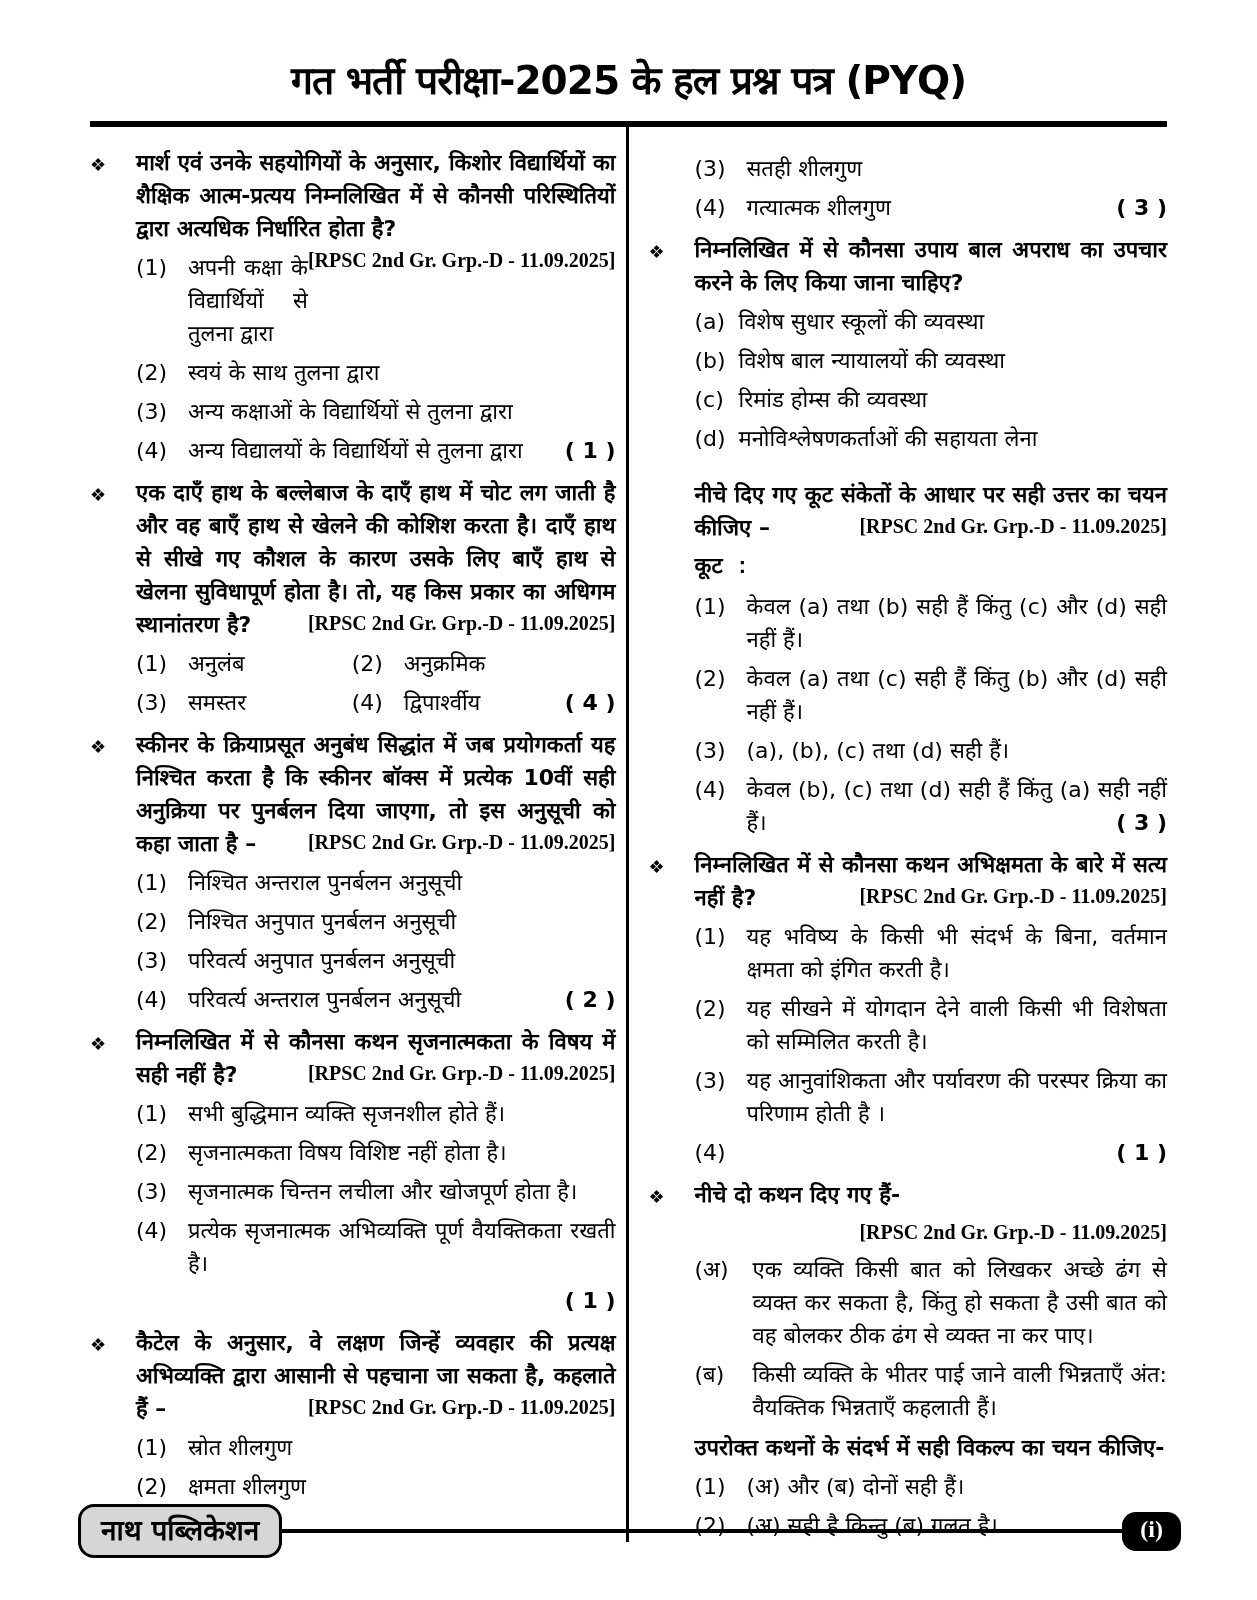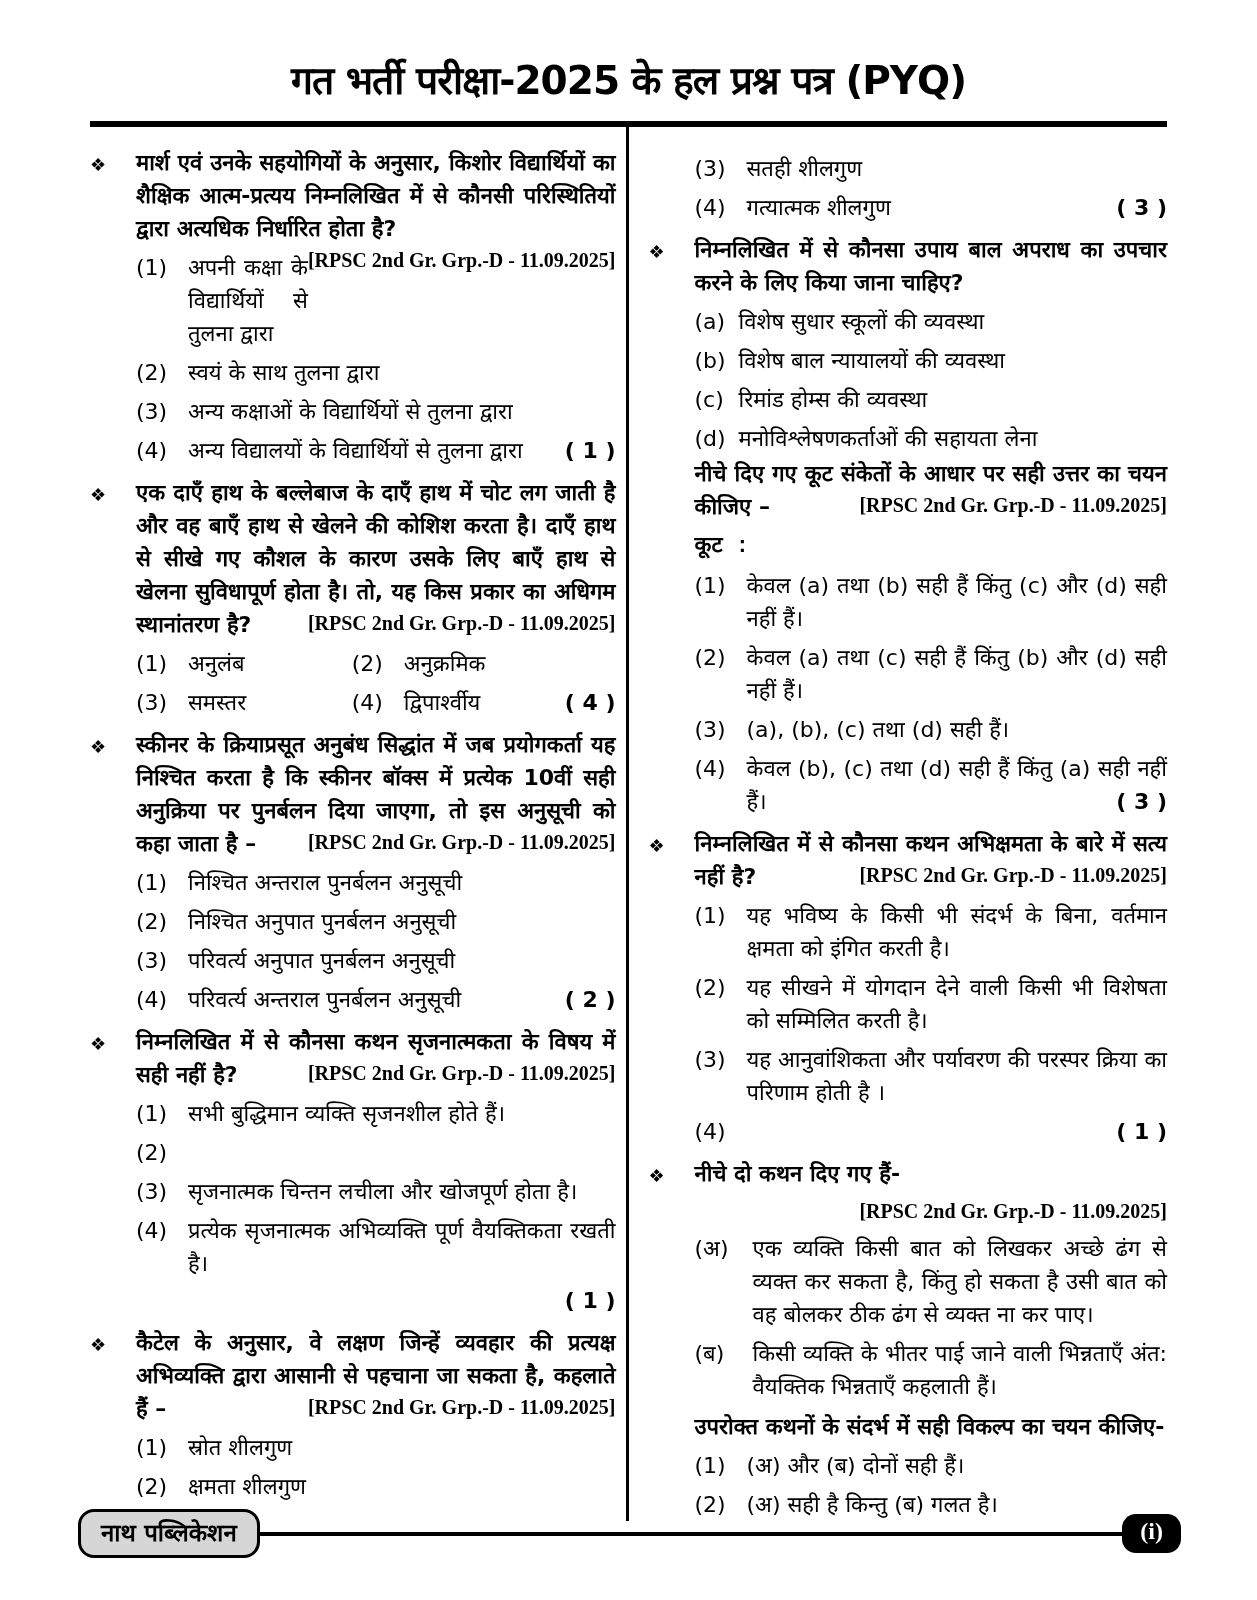--- a/index.html
+++ b/index.html
@@ -28,28 +28,28 @@
 
   .opt{display:flex;margin-top:6px;}
   .num{flex:none;width:52px;}
   .num-sm{flex:none;width:44px;}
   .num-md{flex:none;width:58px;}
   .otext{flex:1;min-width:0;text-align:justify;}
   .ans{float:right;font-weight:bold;padding-left:10px;}
   .ans-line{text-align:right;font-weight:bold;margin-top:4px;}
 
   .opt-grid{display:grid;grid-template-columns:45% 55%;}
-  .note{font-weight:bold;text-align:justify;margin-top:2px;}
+  .note{font-weight:bold;text-align:justify;margin-top:23px;}
   .label{font-weight:bold;margin-top:7px;font-family:Liberation Mono, monospace;}
   .followup{font-weight:bold;margin-top:7px;text-align:justify;}
 
   .footer{position:absolute;left:78px;right:76px;bottom:42px;display:flex;
           align-items:center;}
   .pub-badge{border:3px solid #000;background:#d6d6d6;border-radius:16px;
-             padding:3px 20px 7px 20px;font-weight:bold;font-size:24px;
+             padding:3px 20px 7px 20px;font-weight:bold;font-size:28px;
              white-space:nowrap;}
   .footer-line{flex:1;height:4px;background:#000;}
   .page-badge{background:#000;color:#fff;border-radius:14px;
               padding:4px 18px 8px 18px;font-weight:bold;font-size:24px;
               font-family:"Liberation Serif",serif;white-space:nowrap;}
 </style>
 </head>
 <body>
 
 <div class="page">
@@ -146,20 +146,21 @@
           <div class="stem">
             <span>निम्नलिखित में से कौनसा कथन सृजनात्मकता के विषय में सही नहीं है?</span>
             <span class="src">[RPSC 2nd Gr. Grp.-D - 11.09.2025]</span>
           </div>
           <div class="opt">
             <span class="num">(1)</span>
             <div class="otext"><span>सभी बुद्धिमान व्यक्ति सृजनशील होते हैं।</span></div>
           </div>
           <div class="opt">
             <span class="num">(2)</span>
+            <div class="otext"><span>सृजनात्मकता विषय विशिष्ट नहीं होता है।</span></div>
           </div>
           <div class="opt">
             <span class="num">(3)</span>
             <div class="otext"><span>सृजनात्मक चिन्तन लचीला और खोजपूर्ण होता है।</span></div>
           </div>
           <div class="opt">
             <span class="num">(4)</span>
             <div class="otext"><span>प्रत्येक सृजनात्मक अभिव्यक्ति पूर्ण वैयक्तिकता रखती है।</span></div>
           </div>
           <div class="ans-line">( 1 )</div>

